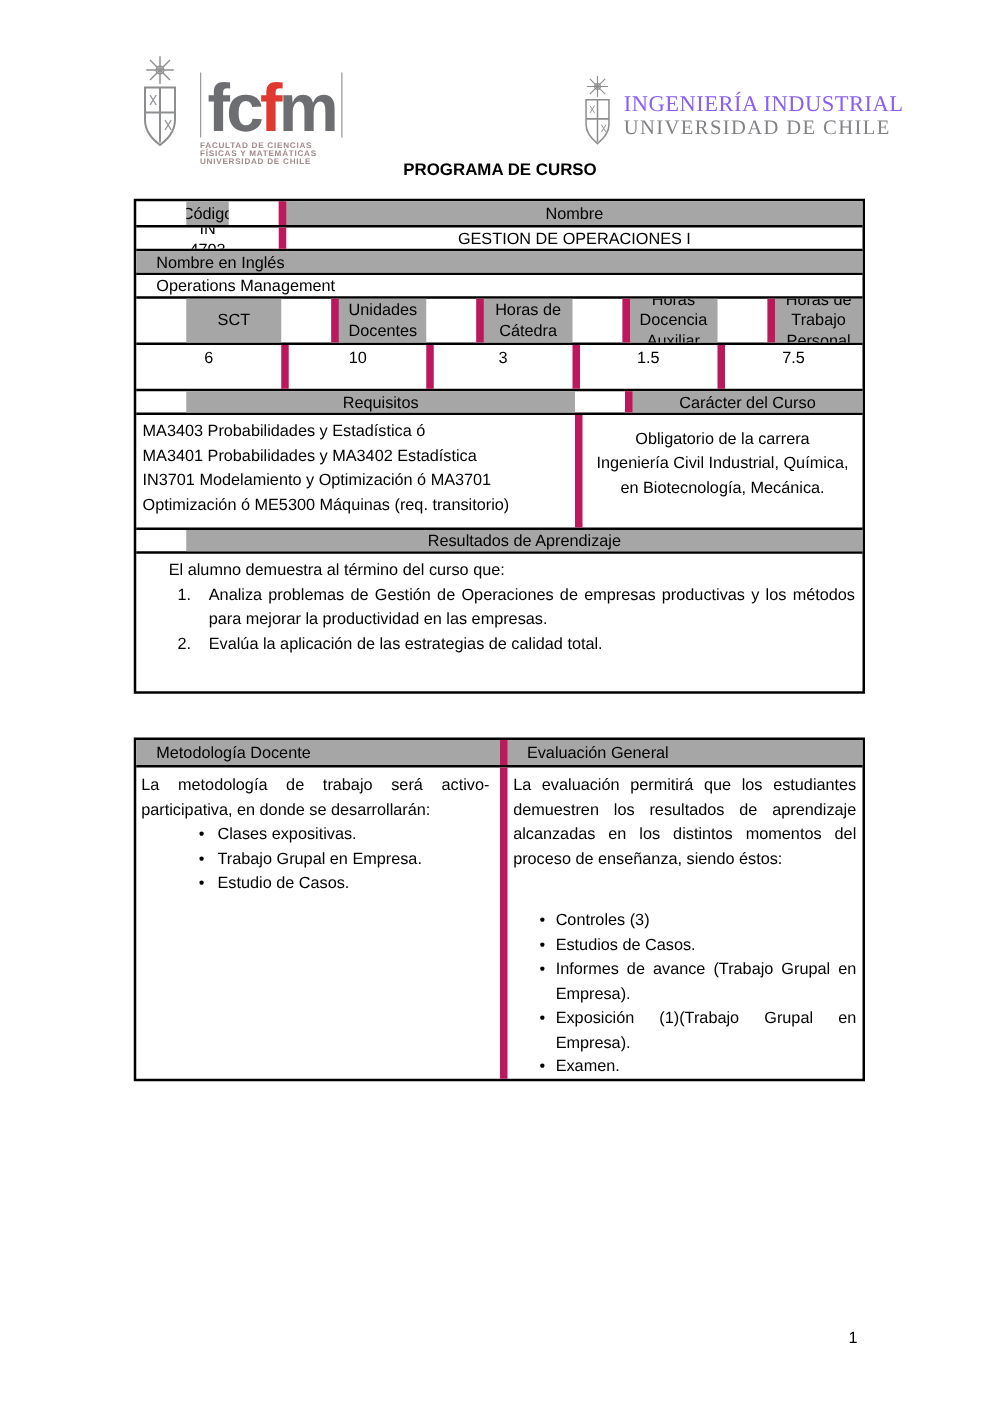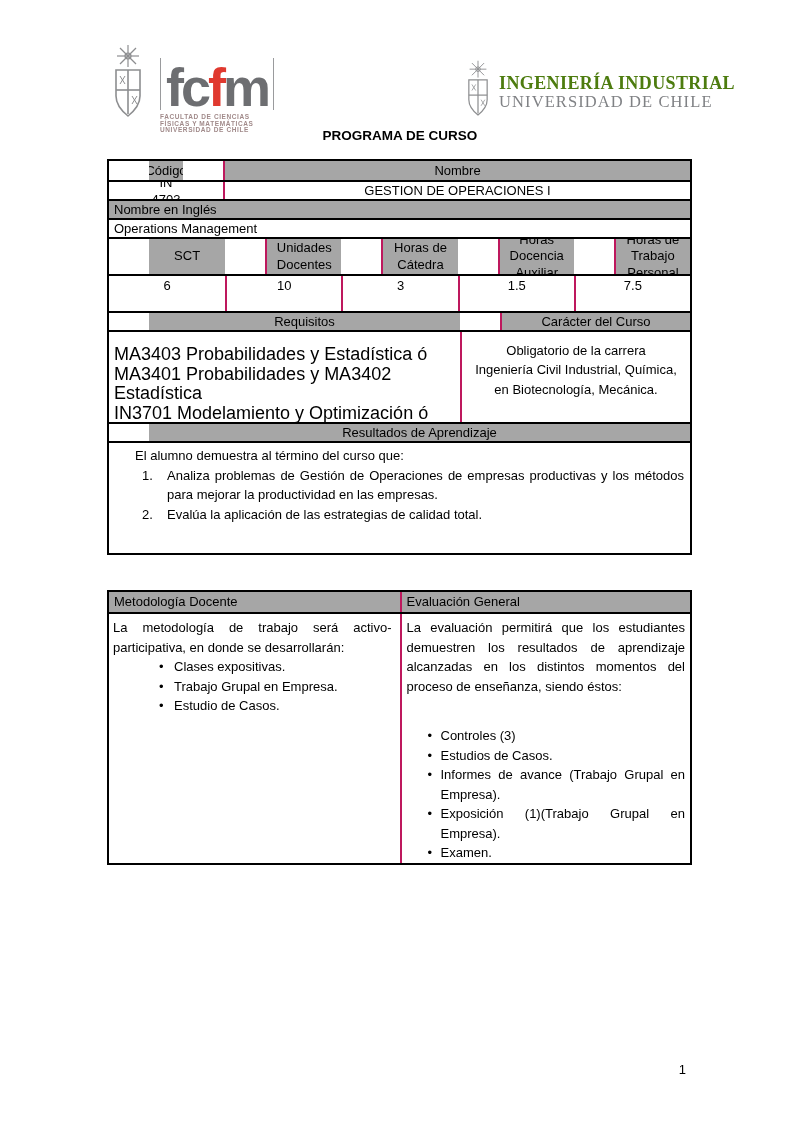--- a/index.html
+++ b/index.html
@@ -22,51 +22,51 @@
     letter-spacing:-3px; color:#6d6e71;
     border-left:1.5px solid #9a9b9d; border-right:1.5px solid #9a9b9d;
     padding:0 5px; height:52px; margin-top:14px;
   }
   .fcfm-word .red { color:#e0392f; }
   .fcfm-sub { margin-top:4px; font-size:6.5px; line-height:6.5px; letter-spacing:.6px;
     color:#a18a8a; font-weight:bold; }
   .logo-right { position:absolute; left:463px; top:60px; display:flex; align-items:flex-start; }
   .logo-right .shield { width:30px; height:58px; }
   .ii-text { margin-left:6px; margin-top:14px; font-family:"Liberation Serif", serif; white-space:nowrap; }
-  .ii-line1 { font-size:18px; line-height:19px; font-weight:bold; color:#4d7c0f; letter-spacing:.4px; }
+  .ii-line1 { font-size:18px; line-height:19px; font-weight:normal; color:#8b5cf6; letter-spacing:.4px; }
   .ii-line2 { font-size:16.5px; line-height:17px; color:#808285; letter-spacing:1.1px; }
 
   .doc-title { position:absolute; top:128px; left:0; width:100%; text-align:center;
     font-size:13.5px; font-weight:bold; }
 
   
   .content { position:absolute; left:107px; width:585px; top:159px; }
   .tbl { border:2px solid #000; background:#fff; }
   .tbl + .tbl { margin-top:35px; }
   .trow { display:grid; }
   .trow + .trow { border-top:2px solid #000; }
   .trow > div { overflow:hidden; }
-  .trow > div + div { border-left:2px solid #be185d; }
+  .trow > div + div { border-left:6px solid #be185d; }
   .gray { background:#a6a6a6; }
   .c   { display:flex; align-items:center; justify-content:center; text-align:center;margin-left:40px; }
-  .l   { display:flex; align-items:center; padding-left:5px; }
+  .l   { display:flex; align-items:center; padding-left:16px; }
   .fs  { font-size:13px; }
 
   .cols-code { grid-template-columns:74px 1fr; }
   .cols-1    { grid-template-columns:1fr; }
   .cols-sct  { grid-template-columns:repeat(5,1fr); }
   .cols-req  { grid-template-columns:351px 1fr; }
   .cols-half { grid-template-columns:1fr 1fr; }
 
   .h19 { height:19px; line-height:17px; }
   .h37 { height:37px; }
   .hdr2 { line-height:16.5px; }
   .val-top { display:flex; justify-content:center; align-items:flex-start; padding-top:2px; }
 
-  .req-cell { padding:13px 6px 0 5px; line-height:19.5px; font-size:18px; }
+  .req-cell { padding:3px 6px 0 5px; line-height:19.5px; font-size:13px; }
   .car-cell { display:flex; flex-direction:column; justify-content:center; align-items:center;
     text-align:center; line-height:19.5px; font-size:13px; padding-bottom:14px; }
   .h92 { height:92px; }
   .h90 { height:112px; }
 
   .res-cell { padding:3px 6px 0 26px; font-size:13px; line-height:19.5px; }
   ol.res-list { list-style:none; counter-reset:res; }
   ol.res-list li { counter-increment:res; position:relative; padding-left:32px;
     text-align:justify; }
   ol.res-list li::before { content:counter(res) "."; position:absolute; left:7px; }

